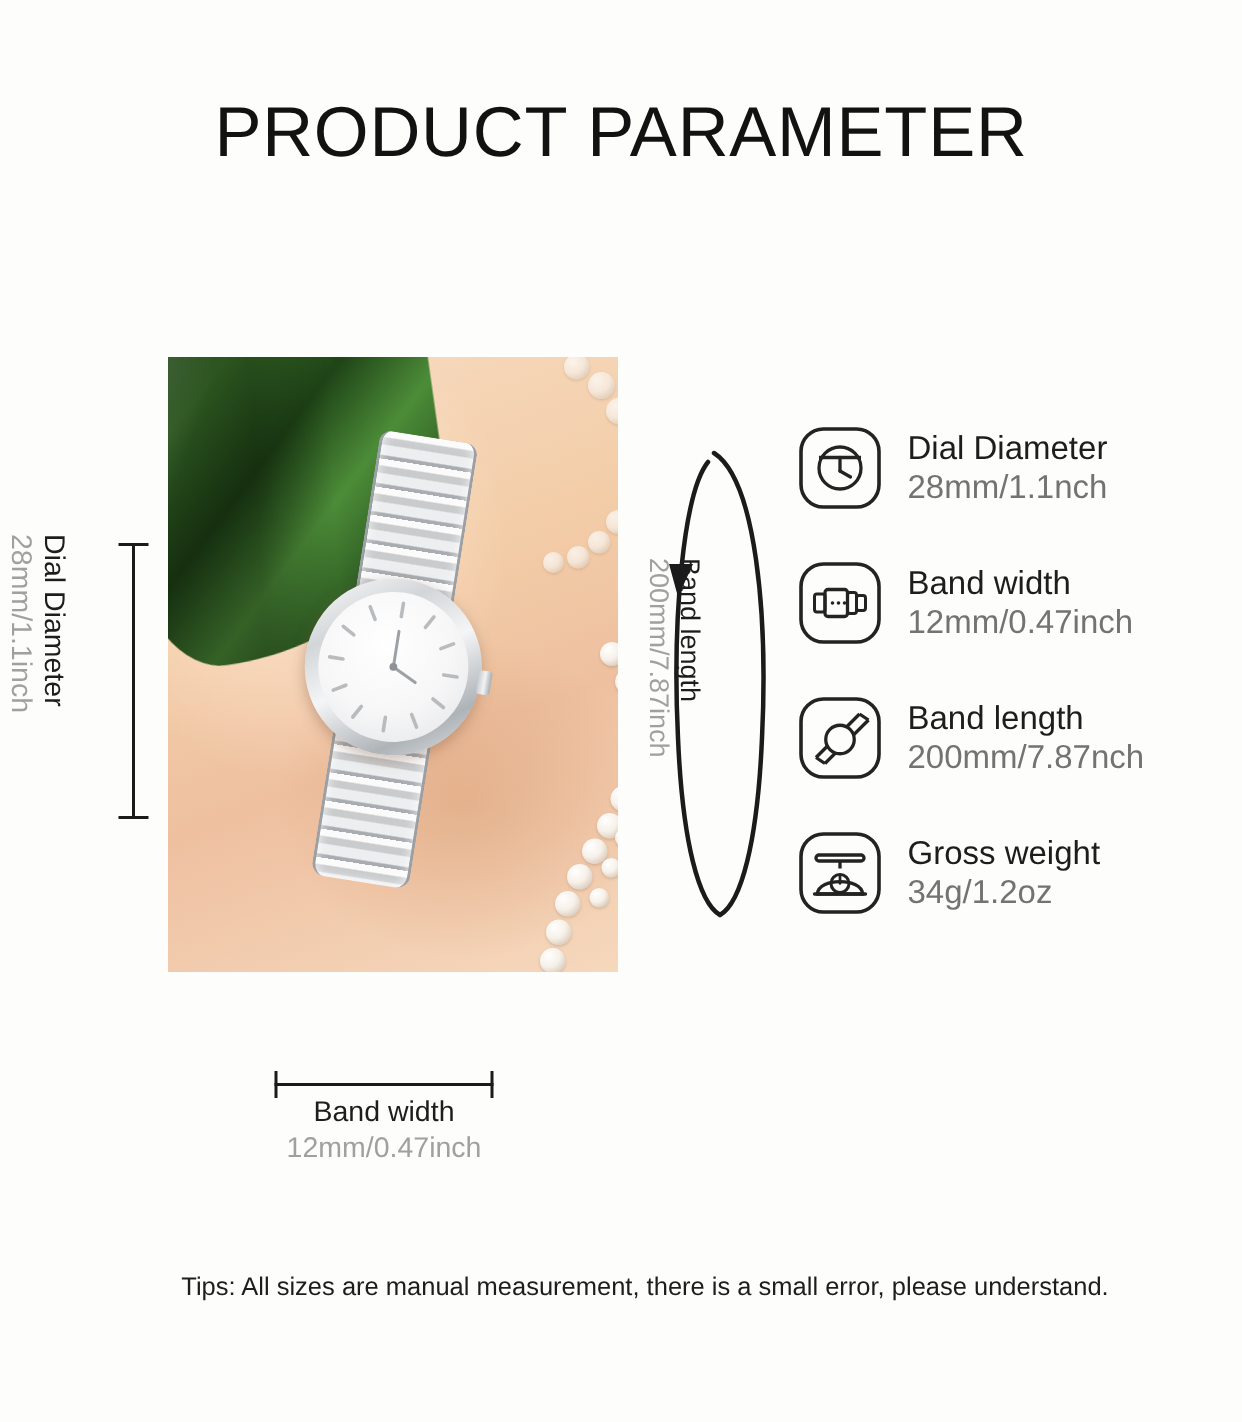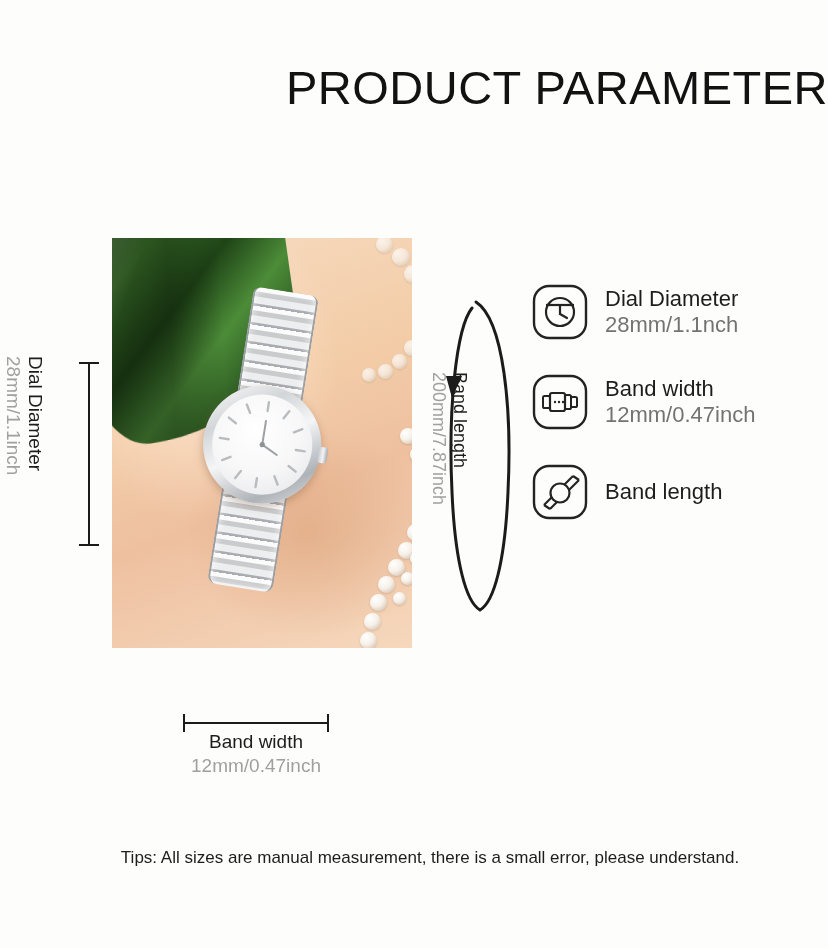--- a/index.html
+++ b/index.html
@@ -18,21 +18,21 @@
     position: absolute;
     inset: 0;
   }
 
   
   .title {
     position: absolute;
     top: 60px;
     left: 0;
     width: 828px;
-    text-align: right;
+    text-align: center;
     font-size: 47px;
     letter-spacing: 0.5px;
     color: #121212;
     font-weight: 400;
     font-family: "Liberation Sans", sans-serif;
   }
 
   
   .photo {
     position: absolute;
@@ -408,21 +408,39 @@
           <rect x="3" y="3" width="52" height="52" rx="15" ry="15" fill="none" stroke="#232323" stroke-width="2.4"></rect>
           <path d="M13 42 L42 13" stroke="#232323" stroke-width="2.2" fill="none"></path>
           <path d="M19 46 L48 17" stroke="#232323" stroke-width="2.2" fill="none"></path>
           <path d="M13 42 L19 46" stroke="#232323" stroke-width="2.2" fill="none"></path>
           <path d="M42 13 L48 17" stroke="#232323" stroke-width="2.2" fill="none"></path>
           <circle cx="29" cy="30" r="9.5" fill="#fdfdfb" stroke="#232323" stroke-width="2.2"></circle>
         </svg>
       </div>
       <div class="spec-text">
         <span class="spec-label">Band length</span>
+        <span class="spec-value">200mm/7.87nch</span>
       </div>
     </div>
 
+    <div class="spec-row">
+      <div class="spec-icon">
+        <svg width="58" height="58" viewBox="0 0 58 58">
+          <rect x="3" y="3" width="52" height="52" rx="15" ry="15" fill="none" stroke="#232323" stroke-width="2.4"></rect>
+          <rect x="13" y="17" width="32" height="4" rx="2" fill="none" stroke="#232323" stroke-width="2.2"></rect>
+          <line x1="29" y1="21" x2="29" y2="26" stroke="#232323" stroke-width="2.2"></line>
+          <path d="M14 43 C14 32, 44 32, 44 43 Z" fill="none" stroke="#232323" stroke-width="2.2"></path>
+          <line x1="12" y1="43" x2="46" y2="43" stroke="#232323" stroke-width="2.2" stroke-linecap="round"></line>
+          <circle cx="29" cy="36" r="6" fill="none" stroke="#232323" stroke-width="2"></circle>
+          <line x1="29" y1="36" x2="29" y2="31.5" stroke="#232323" stroke-width="1.8" stroke-linecap="round"></line>
+        </svg>
+      </div>
+      <div class="spec-text">
+        <span class="spec-label">Gross weight</span>
+        <span class="spec-value">34g/1.2oz</span>
+      </div>
+    </div>
 
   </div>
 
   <div class="tips">Tips: All sizes are manual measurement, there is a small error, please understand.</div>
 
 </div>
 
 </body></html>

